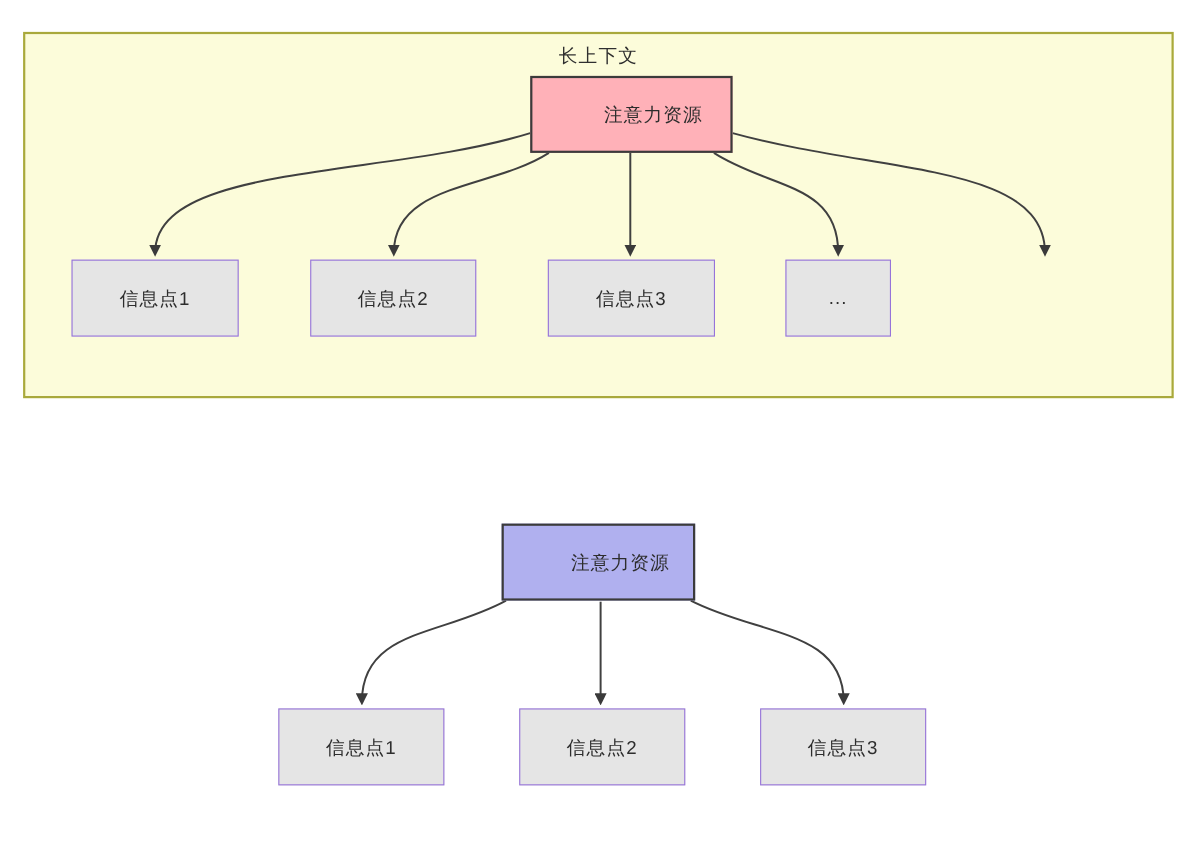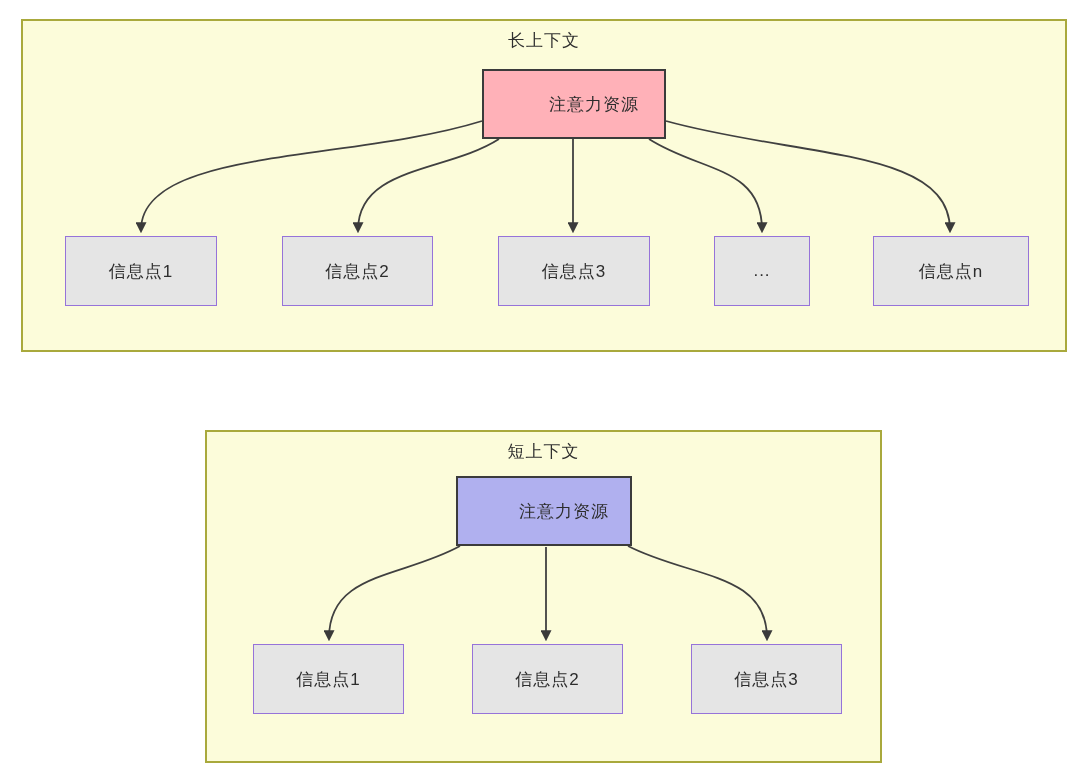--- a/index.html
+++ b/index.html
@@ -65,27 +65,24 @@
     fill: none;
     stroke: #404040;
     stroke-width: 1.8;
   }
 </style>
 </head>
 <body>
 
 <div class="stage">
 
-  <div class="panel" style="left:21px; top:19px; width:1046px; height:333px;">
+  <div class="panel" style="left:21px; top:29px; width:1046px; height:333px;">
     <div class="panel-title">长上下文</div>
   </div>
 
-  <div class="panel" style="left:205px; top:430px; width:677px; height:333px;">
-    <div class="panel-title">短上下文</div>
-  </div>
 
   <svg id="edges" width="1080" height="774" viewBox="0 0 1080 774">
     <defs>
       <marker id="ah" viewBox="0 0 10 10" refX="7" refY="5" markerWidth="11" markerHeight="11" markerUnits="userSpaceOnUse" orient="auto-start-reverse">
         <path d="M0,0 L10,5 L0,10 z" fill="#3a3a3a"></path>
       </marker>
     </defs>
 
     <path class="edge" d="M 482 121 C 350 162, 141 148, 141 230" marker-end="url(#ah)"></path>
     <path class="edge" d="M 499 139 C 448 172, 358 166, 358 230" marker-end="url(#ah)"></path>
@@ -97,21 +94,20 @@
     <path class="edge" d="M 546 547 L 546 638" marker-end="url(#ah)"></path>
     <path class="edge" d="M 628 546 C 690 578, 767 572, 767 638" marker-end="url(#ah)"></path>
   </svg>
 
   <div class="node attn attn-long" style="left:482px; top:69px; width:184px; height:70px;">注意力资源</div>
 
   <div class="node info" style="left:65px; top:236px; width:152px; height:70px;">信息点1</div>
   <div class="node info" style="left:282px; top:236px; width:151px; height:70px;">信息点2</div>
   <div class="node info" style="left:498px; top:236px; width:152px; height:70px;">信息点3</div>
   <div class="node info" style="left:714px; top:236px; width:96px; height:70px;">...</div>
-  <div class="node info" style="left:873px; top:236px; width:156px; height:70px;">信息点n</div>
 
   <div class="node attn attn-short" style="left:456px; top:476px; width:176px; height:70px;">注意力资源</div>
 
   <div class="node info" style="left:253px; top:644px; width:151px; height:70px;">信息点1</div>
   <div class="node info" style="left:472px; top:644px; width:151px; height:70px;">信息点2</div>
   <div class="node info" style="left:691px; top:644px; width:151px; height:70px;">信息点3</div>
 
 </div>
 
 </body></html>

